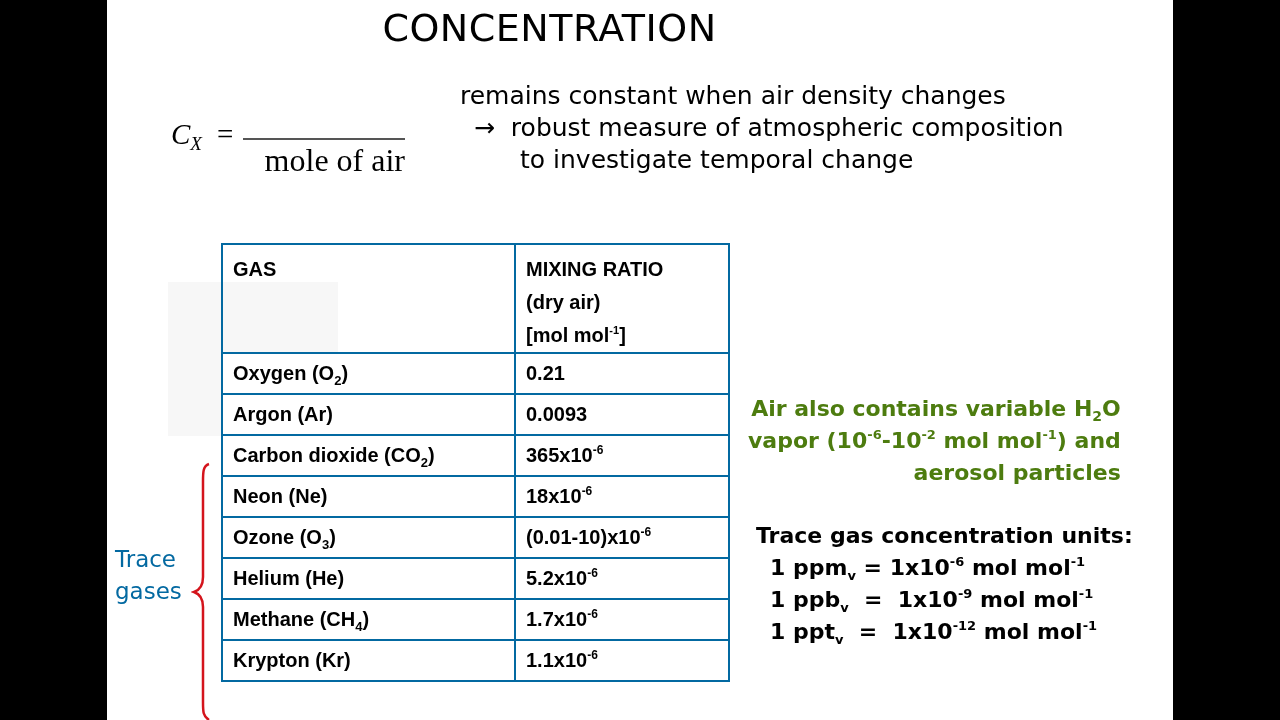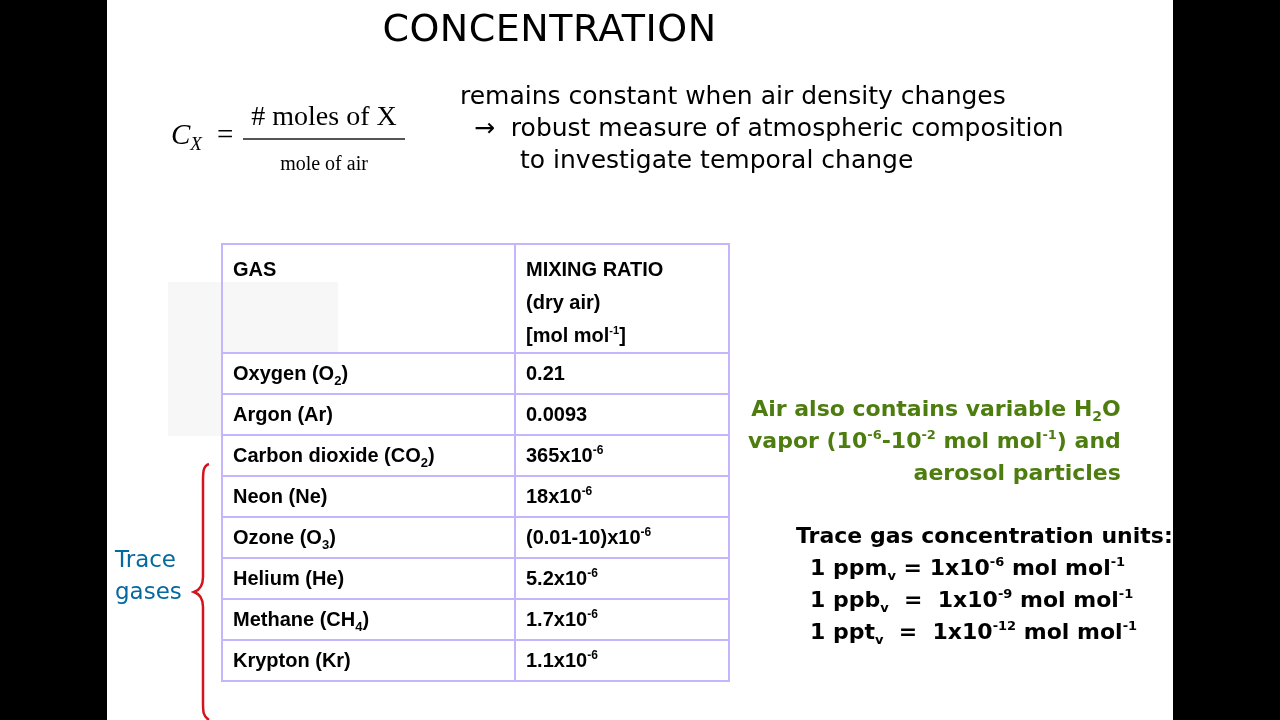--- a/index.html
+++ b/index.html
@@ -30,21 +30,21 @@
   .formula .eq {
     position: absolute; left: 46px; top: 20px; font-size: 29px;
   }
   .formula .num {
     position: absolute; left: 72px; top: 2px; width: 162px; text-align: center; font-size: 28px;
   }
   .formula .bar {
     position: absolute; left: 72px; top: 40px; width: 162px; height: 2px; background: #555;
   }
   .formula .den {
-    position: absolute; left: 72px; top: 44px; width: 162px; text-align: center; font-size: 20px; margin-top: 10px;
+    position: absolute; left: 72px; top: 44px; width: 162px; text-align: right; font-size: 32px;
   }
   .notes {
     position: absolute; left: 353px; top: 80px;
     font-family: "DejaVu Sans", sans-serif; font-size: 25px; color: #000;
     line-height: 32px;
   }
   .notes div { white-space: nowrap; }
   .notes .l2 { padding-left: 14px; }
   .notes .l3 { padding-left: 60px; }
   .ghost1 {
@@ -53,21 +53,21 @@
   .ghost2 {
     position: absolute; left: 61px; top: 352px; width: 53px; height: 84px; background: #f7f7f7;
   }
   table.gas {
     position: absolute; left: 114px; top: 243px;
     border-collapse: collapse;
     font-family: "Liberation Sans", sans-serif; font-weight: bold; font-size: 20px;
     color: #000; background: transparent;
   }
   table.gas td, table.gas th {
-    border: 2px solid #c4b5fd; padding: 0 10px; text-align: left; vertical-align: middle;
+    border: 2px solid #0369a1; padding: 0 10px; text-align: left; vertical-align: middle;
     height: 39px; font-weight: bold;
   }
   table.gas th { vertical-align: top; padding-top: 8px; height: 98px; line-height: 33px; }
   table.gas col.c1 { width: 293px; }
   table.gas col.c2 { width: 214px; }
   table.gas sup { font-size: 12px; vertical-align: 8px; line-height: 0; }
   table.gas sub { font-size: 13px; vertical-align: -5px; line-height: 0; }
   table.gas th sup { font-size: 11px; }
   .trace-label {
     position: absolute; left: 8px; top: 543px;
@@ -81,36 +81,35 @@
     line-height: 32px;
     text-align: right;
   }
   .aside sup { font-size: 13px; vertical-align: 9px; line-height: 0; }
   .aside sub { font-size: 14px; vertical-align: -5px; line-height: 0; }
   .units {
     position: absolute; left: 649px; top: 520px;
     font-family: "DejaVu Sans", sans-serif; font-weight: bold; font-size: 22px; color: #000;
     line-height: 32px;
   }
-  .units div { white-space: pre; margin-left: 40px; }
+  .units div { white-space: pre; }
   .units .u { padding-left: 14px; }
   .units sup { font-size: 13px; vertical-align: 9px; line-height: 0; }
   .units sub { font-size: 13px; vertical-align: -5px; line-height: 0; }
 </style>
 </head>
 <body>
 
 <div class="slide">
 
   <div class="title">CONCENTRATION</div>
 
   <div class="formula">
     <div class="lhs"><span>C</span><sub>X</sub></div>
     <div class="eq">=</div>
-    <div class="num"># moles of X</div>
     <div class="bar"></div>
     <div class="den">mole of air</div>
   </div>
 
   <div class="notes">
     <div>remains constant when air density changes</div>
     <div class="l2"><span>→</span>&nbsp; <span>robust measure of atmospheric composition</span></div>
     <div class="l3">to investigate temporal change</div>
   </div>
 

